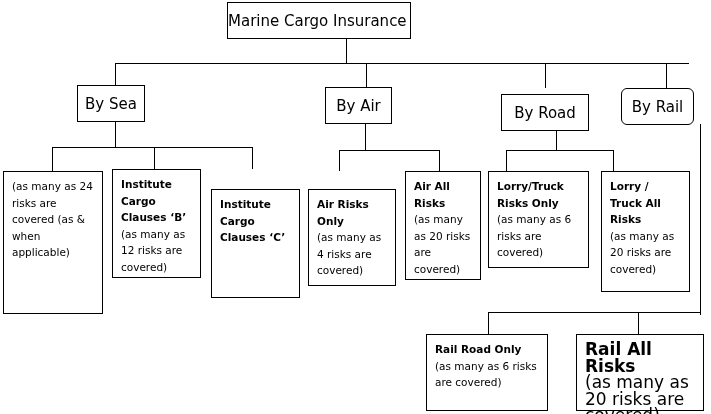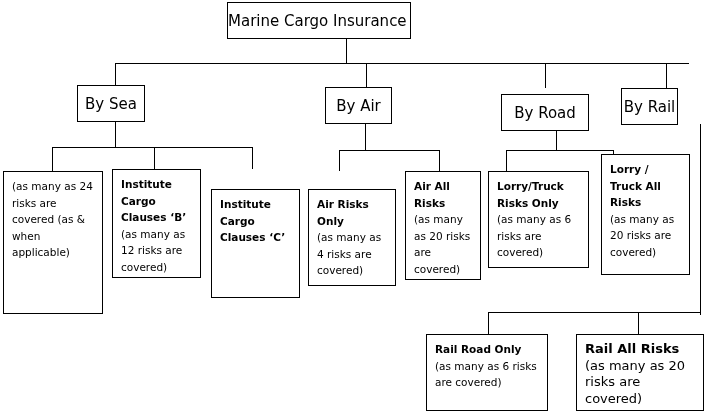--- a/index.html
+++ b/index.html
@@ -51,21 +51,21 @@
 
 <div class="box mode-box" style="left:77px;top:85px;width:68px;height:37px;">
   <span>By Sea</span>
 </div>
 <div class="box mode-box" style="left:325px;top:87px;width:67px;height:37px;">
   <span>By Air</span>
 </div>
 <div class="box mode-box" style="left:501px;top:94px;width:88px;height:37px;">
   <span>By Road</span>
 </div>
-<div class="box mode-box" style="left:621px;top:88px;width:57px;height:37px;">
+<div class="box mode-box" style="left:621px;top:88px;width:73px;height:37px;border-radius:6px;">
   <span>By Rail</span>
 </div>
 
 <div class="box leaf" style="left:3px;top:171px;width:100px;height:143px;">
   <span class="ld">(as many as 24 risks are covered (as &amp; when applicable)</span>
 </div>
 <div class="box leaf" style="left:112px;top:169px;width:89px;height:109px;">
   <span class="lt">Institute Cargo Clauses ‘B’</span>
   <span class="ld">(as many as 12 risks are covered)</span>
 </div>
@@ -79,25 +79,25 @@
 </div>
 <div class="box leaf" style="left:405px;top:171px;width:76px;height:109px;">
   <span class="lt">Air All Risks</span>
   <span class="ld">(as many as 20 risks are covered)</span>
 </div>
 
 <div class="box leaf" style="left:488px;top:171px;width:101px;height:97px;">
   <span class="lt">Lorry/Truck Risks Only</span>
   <span class="ld">(as many as 6 risks are covered)</span>
 </div>
-<div class="box leaf" style="left:601px;top:154px;width:89px;height:121px;">
+<div class="box leaf" style="left:601px;top:171px;width:89px;height:121px;">
   <span class="lt">Lorry / Truck All Risks</span>
   <span class="ld">(as many as 20 risks are covered)</span>
 </div>
 
 <div class="box leaf" style="left:426px;top:334px;width:122px;height:77px;">
   <span class="lt">Rail Road Only</span>
   <span class="ld">(as many as 6 risks are covered)</span>
 </div>
-<div class="box leaf" style="left:576px;top:334px;width:128px;height:77px;font-size:13px;">
+<div class="box leaf" style="left:576px;top:334px;width:128px;height:77px;font-size:17px;">
   <span class="lt">Rail All Risks</span>
   <span class="ld">(as many as 20 risks are covered)</span>
 </div>
 
 </body></html>

